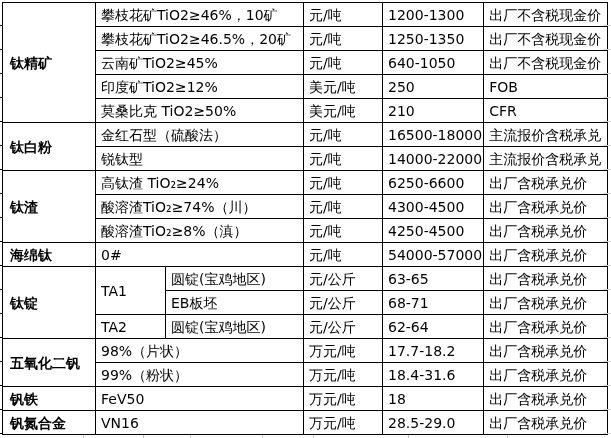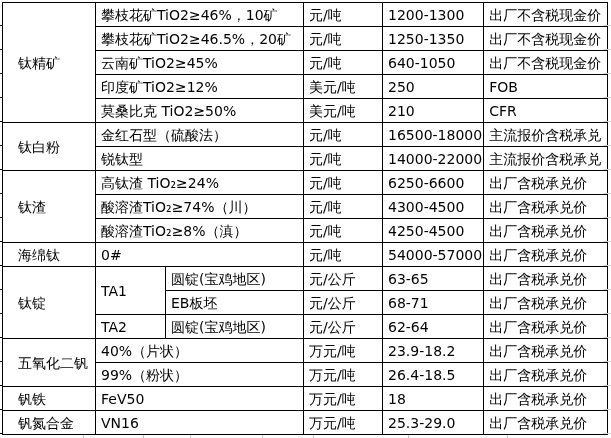--- a/index.html
+++ b/index.html
@@ -17,21 +17,21 @@
     border:1px solid #000;
     height:23px;
     padding:0 1px 0 5px;
     font-size:14px;
     line-height:1;
     white-space:nowrap;
     overflow:hidden;
     vertical-align:middle;
     background:#fff;
   }
-  td.cat{font-weight:normal;padding-left:15px;}
+  td.cat{font-weight:bold;padding-left:7px;}
   
   .left-ticks{
     position:absolute;left:0;top:2px;width:2px;height:433px;
     background:repeating-linear-gradient(to bottom,transparent 0 23px,#000 23px 24px);
   }
   .right-grid{
     position:absolute;left:603px;top:2px;width:8px;height:433px;
     background:repeating-linear-gradient(to bottom,transparent 0 23px,#d6d6d6 23px 24px);
   }
   .bottom-stub{
@@ -145,45 +145,45 @@
       <tr>
         <td>TA2</td>
         <td>圆锭(宝鸡地区)</td>
         <td>元/公斤</td>
         <td>62-64</td>
         <td>出厂含税承兑价</td>
       </tr>
 
       <tr>
         <td class="cat" rowspan="2">五氧化二钒</td>
-        <td colspan="2">40%（片状）</td>
+        <td colspan="2">98%（片状）</td>
         <td>万元/吨</td>
-        <td>23.9-18.2</td>
+        <td>17.7-18.2</td>
         <td>出厂含税承兑价</td>
       </tr>
       <tr>
         <td colspan="2">99%（粉状）</td>
         <td>万元/吨</td>
-        <td>26.4-18.5</td>
+        <td>18.4-31.6</td>
         <td>出厂含税承兑价</td>
       </tr>
 
       <tr>
         <td class="cat">钒铁</td>
         <td colspan="2">FeV50</td>
         <td>万元/吨</td>
         <td>18</td>
         <td>出厂含税承兑价</td>
       </tr>
 
       <tr>
         <td class="cat">钒氮合金</td>
         <td colspan="2">VN16</td>
         <td>万元/吨</td>
-        <td>25.3-29.0</td>
+        <td>28.5-29.0</td>
         <td>出厂含税承兑价</td>
       </tr>
     </tbody>
   </table>
 
   <div class="left-ticks"></div>
   <div class="right-grid"></div>
   <div class="bottom-stub" style="left:83px"></div>
   <div class="bottom-stub" style="left:143px"></div>
   <div class="bottom-stub" style="left:190px"></div>

